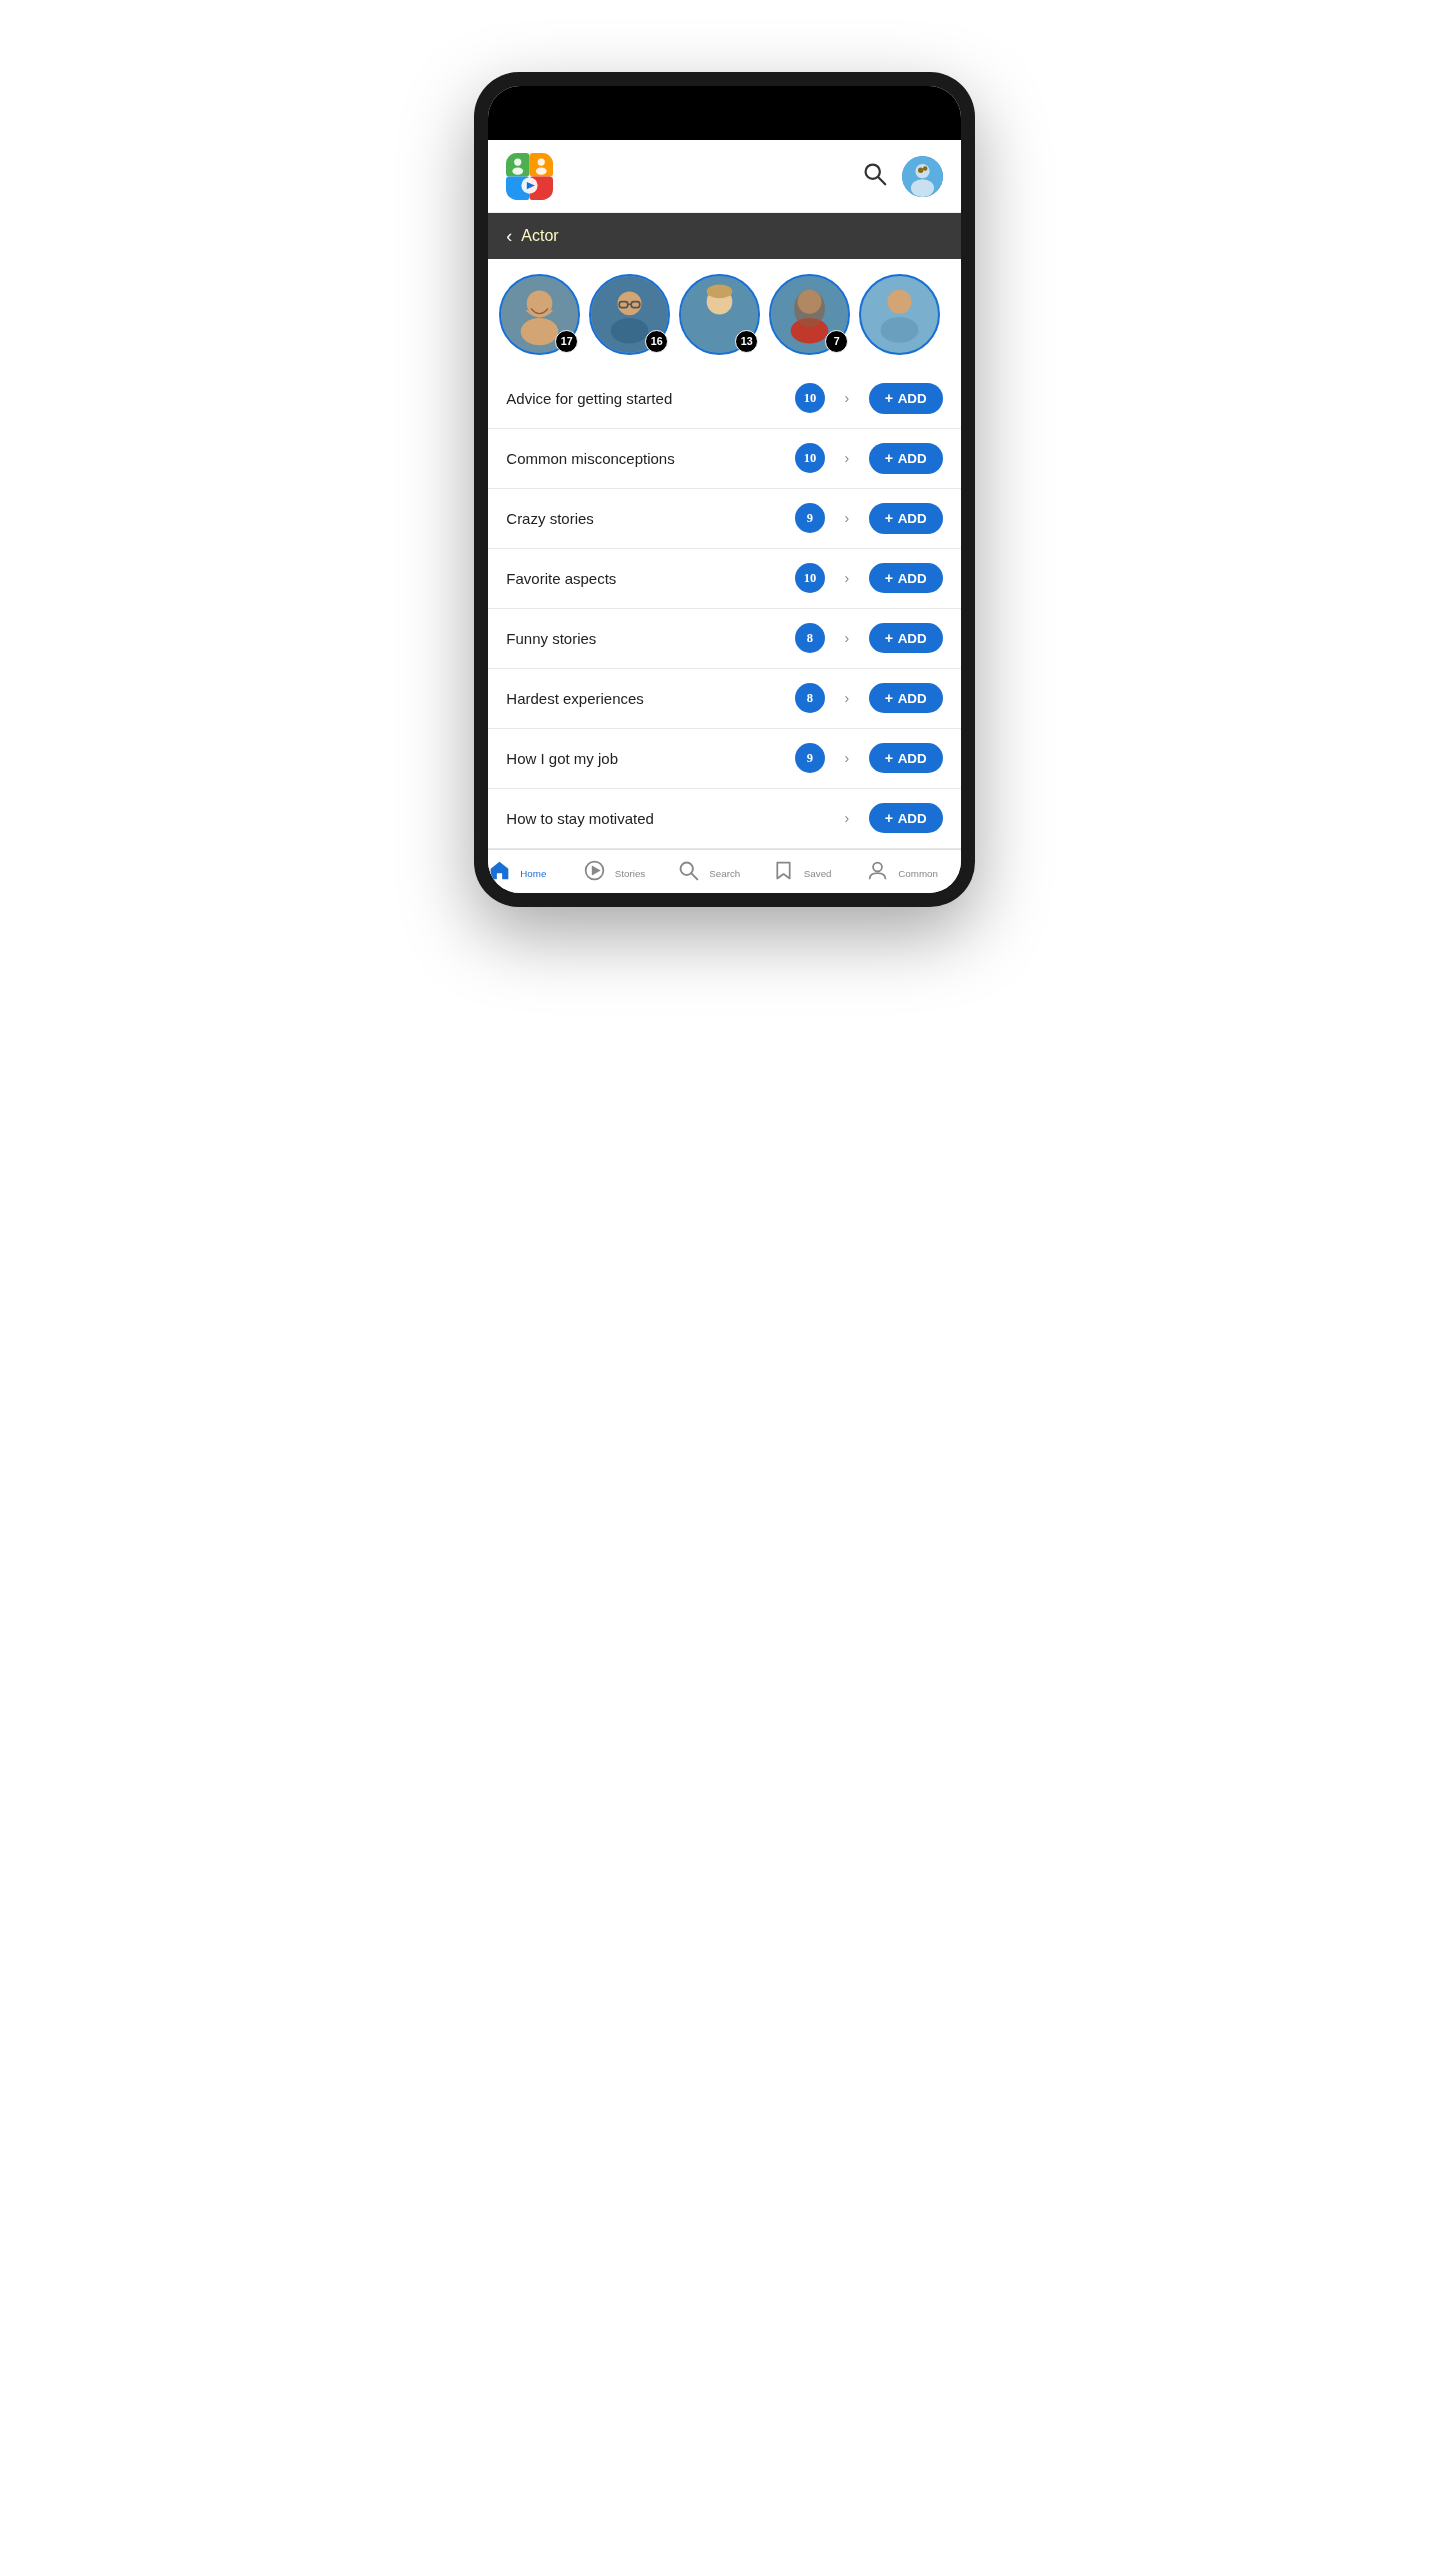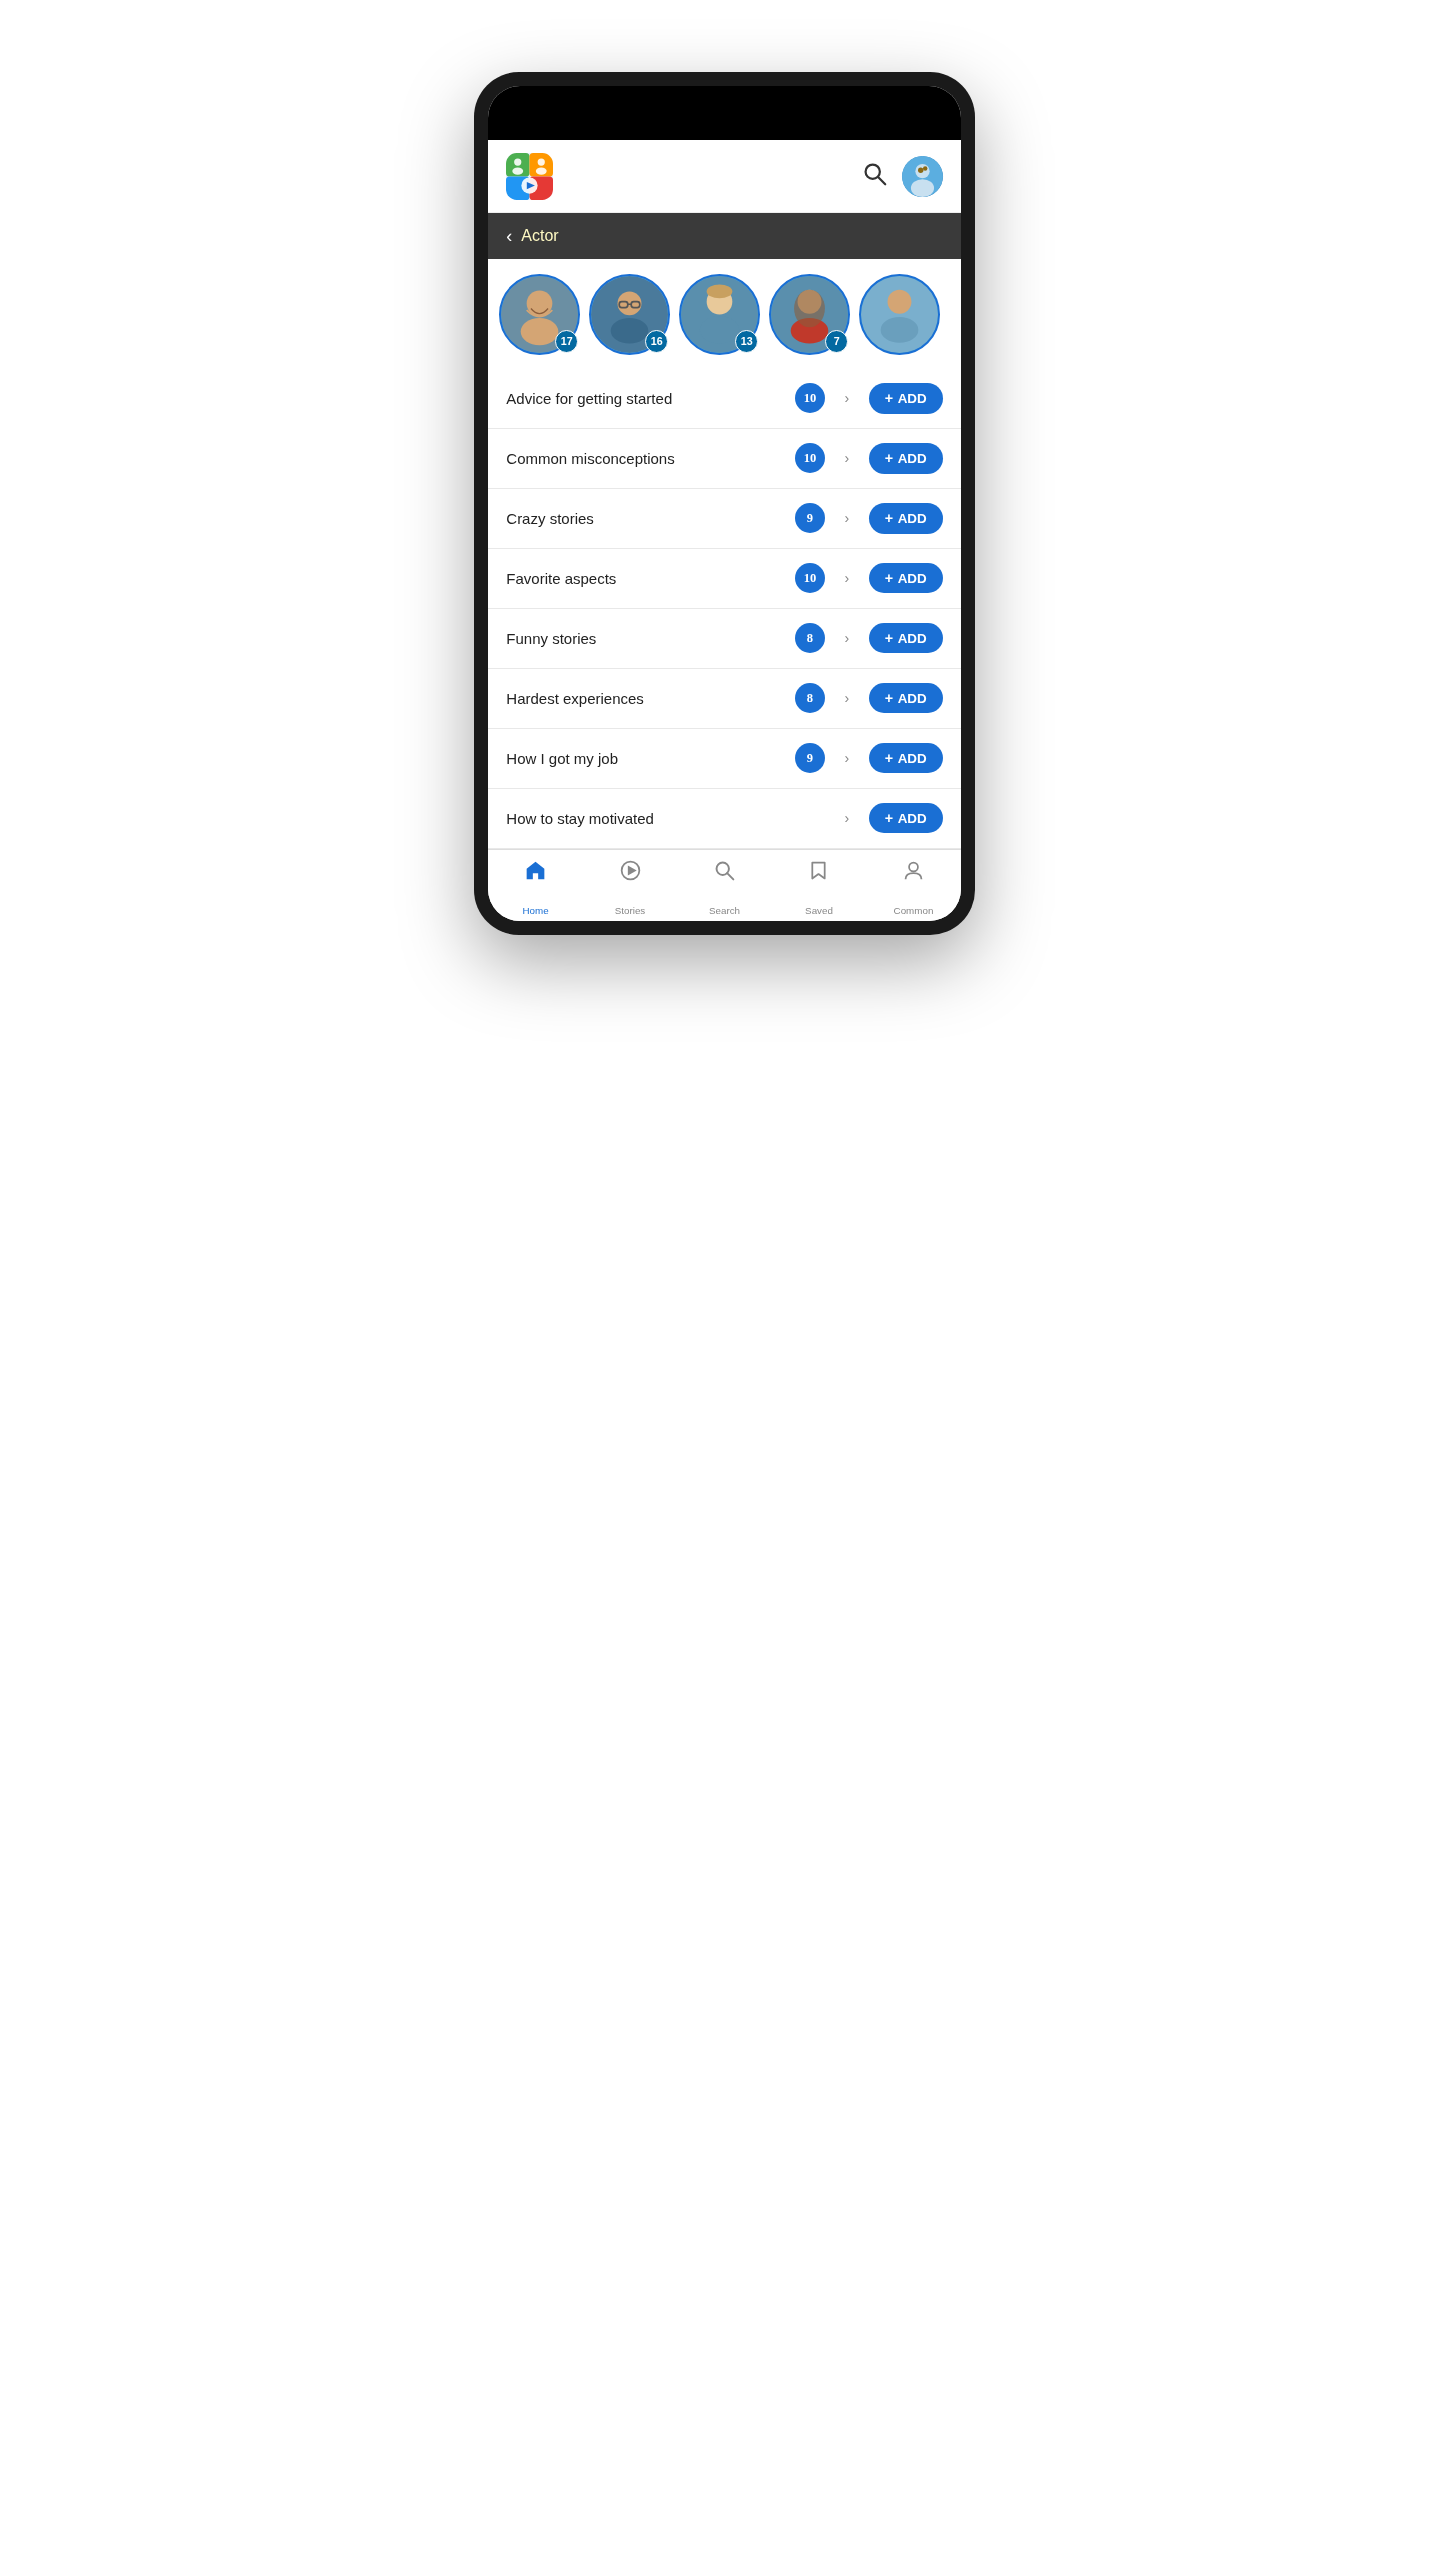--- a/index.html
+++ b/index.html
@@ -149,21 +149,21 @@
       justify-content: center;
     }
     .profile-avatar svg {
       width: 100%;
       height: 100%;
     }
     .profile-badge {
       position: absolute;
       bottom: 1.8px;
       right: 1.8px;
-      background: #0369a1;
+      background: #000000;
       color: #fff;
       font-size: 10.7px;
       font-weight: 700;
       width: 23px;
       height: 23px;
       border-radius: 50%;
       display: flex;
       align-items: center;
       justify-content: center;
       border: 1.8px solid #fff;
@@ -226,23 +226,23 @@
     
     .bottom-nav {
       background: #fff;
       border-top: 0.9px solid #ddd;
       display: flex;
       justify-content: space-around;
       padding: 9px 0 5.4px;
     }
     .nav-item {
       display: flex;
-      flex-direction: column;
-      align-items: center;
-      gap: 17px;
+      flex-direction: row;
+      align-items: center;
+      gap: 9px;
       cursor: pointer;
       flex: 1;
     }
     .nav-icon {
       font-size: 21.5px;
     }
     .nav-label {
       font-size: 9.8px;
       color: #888;
     }

